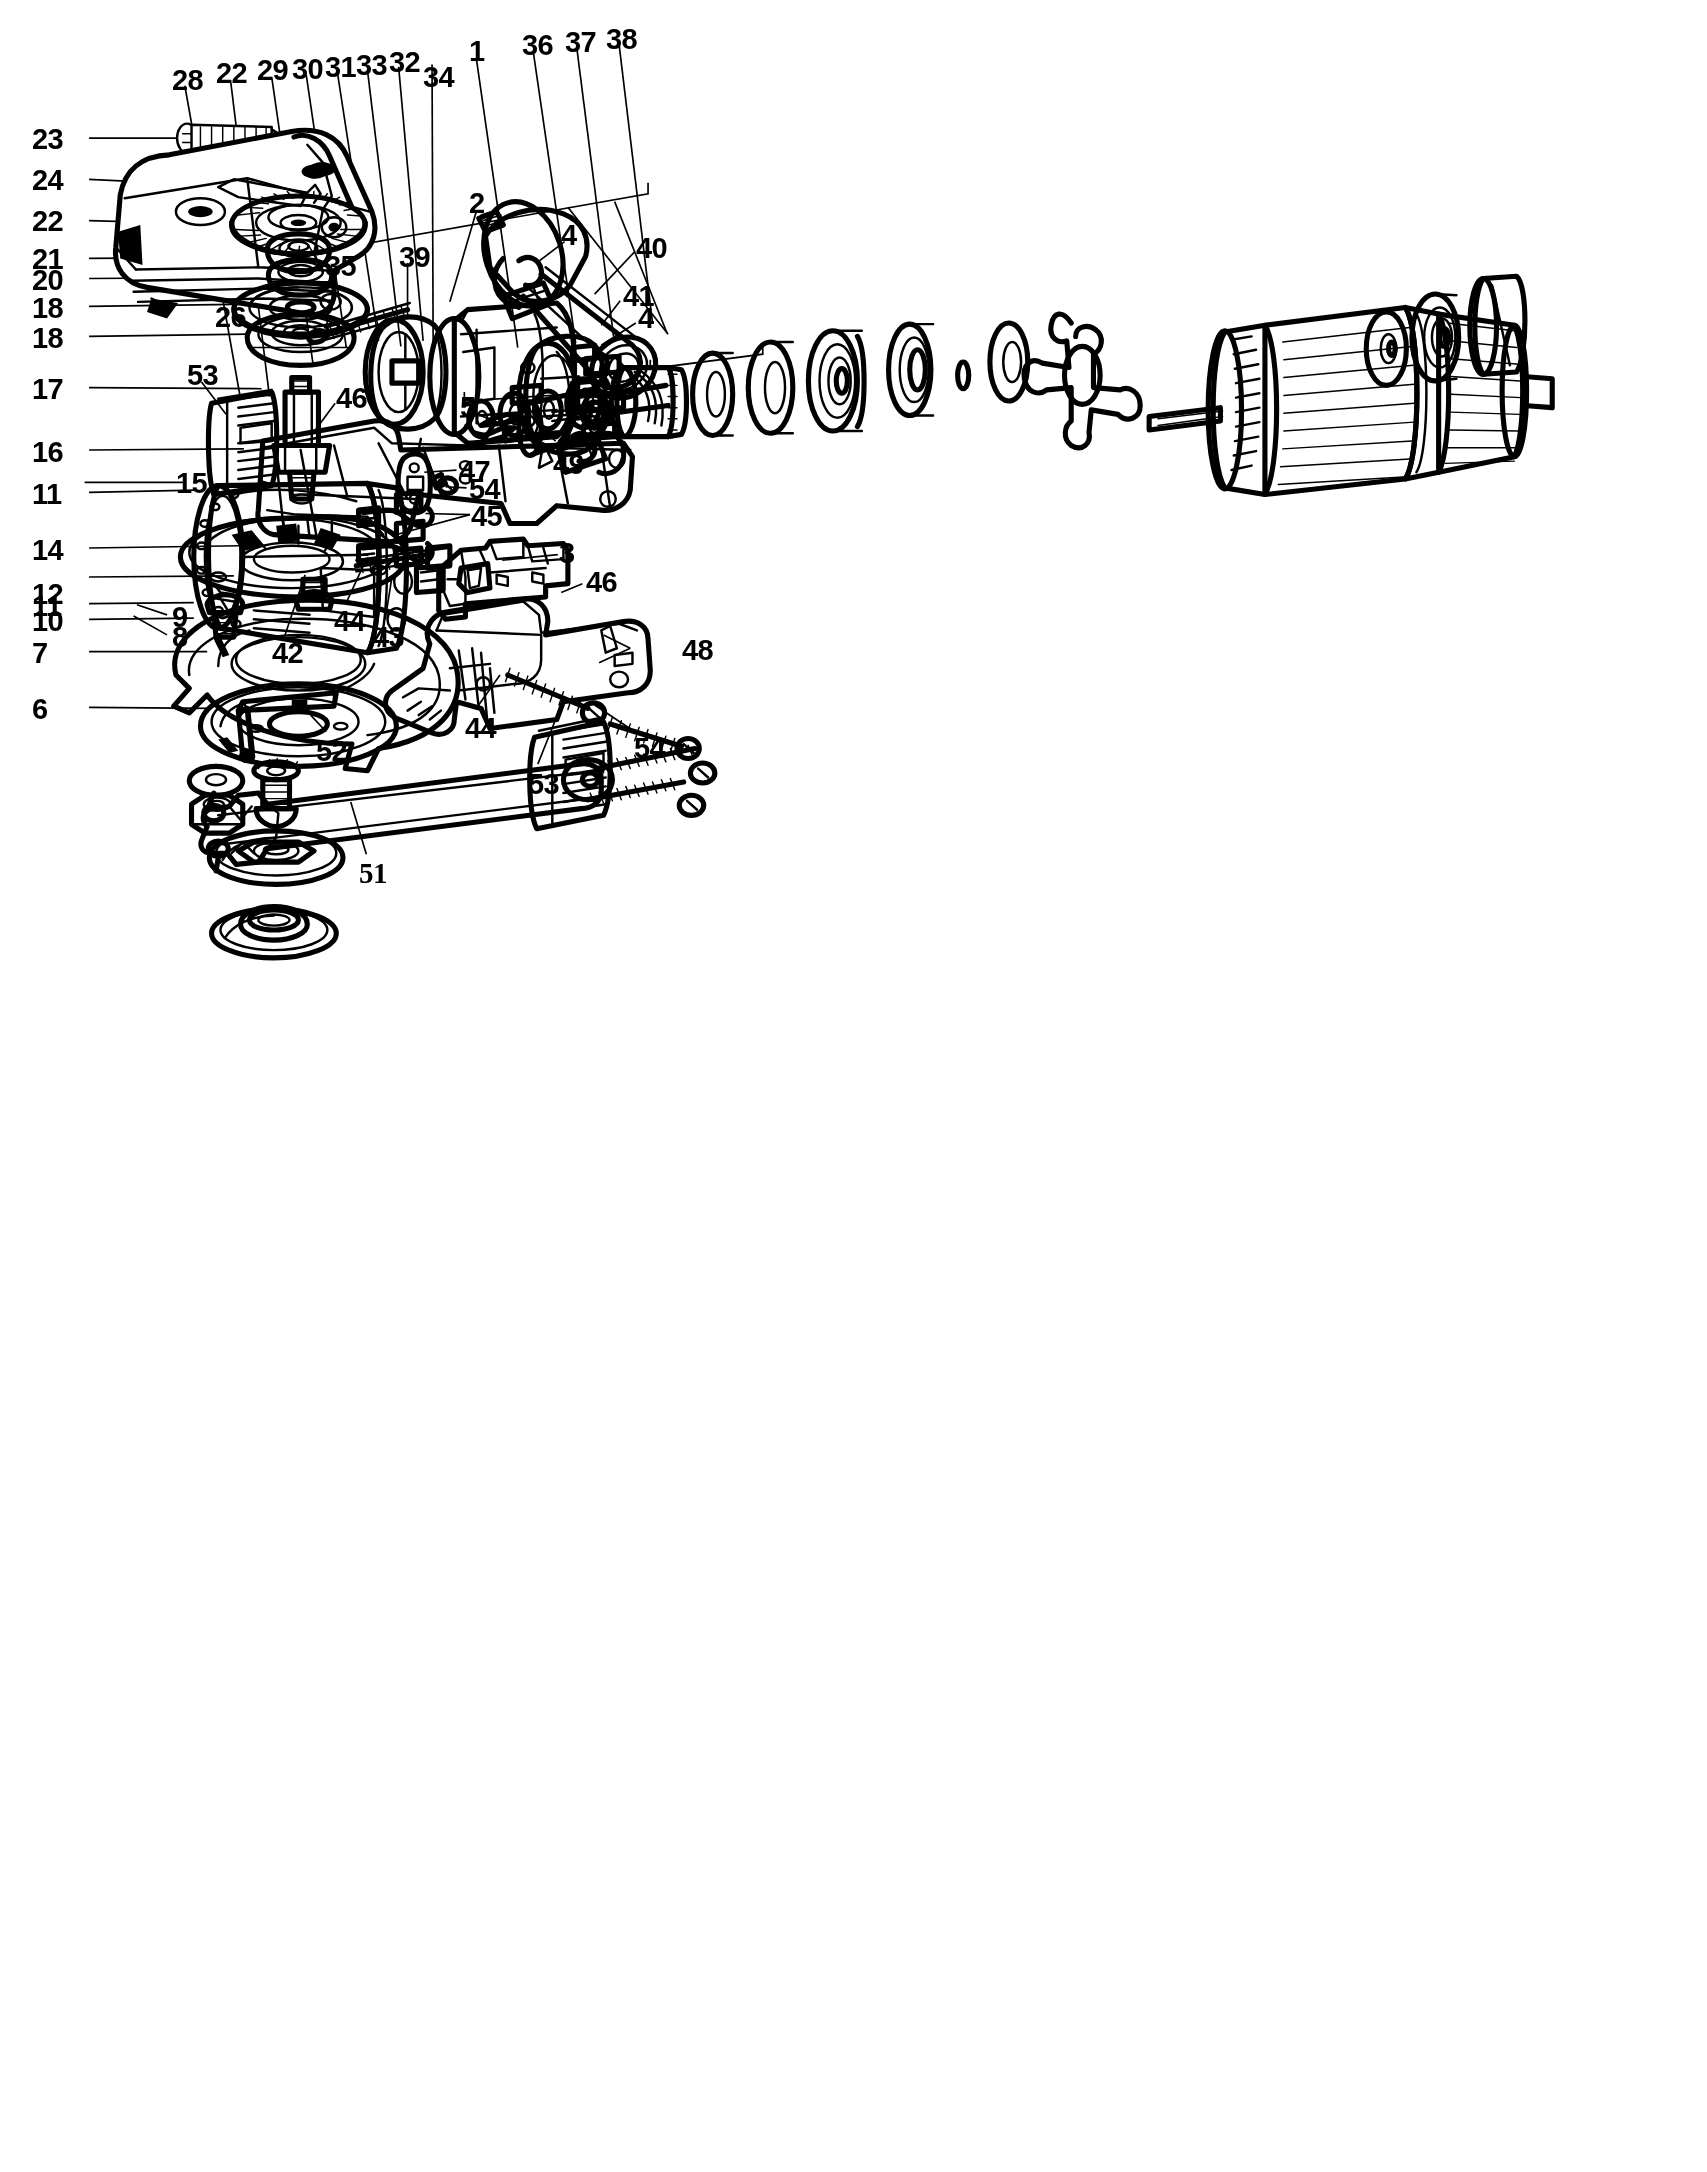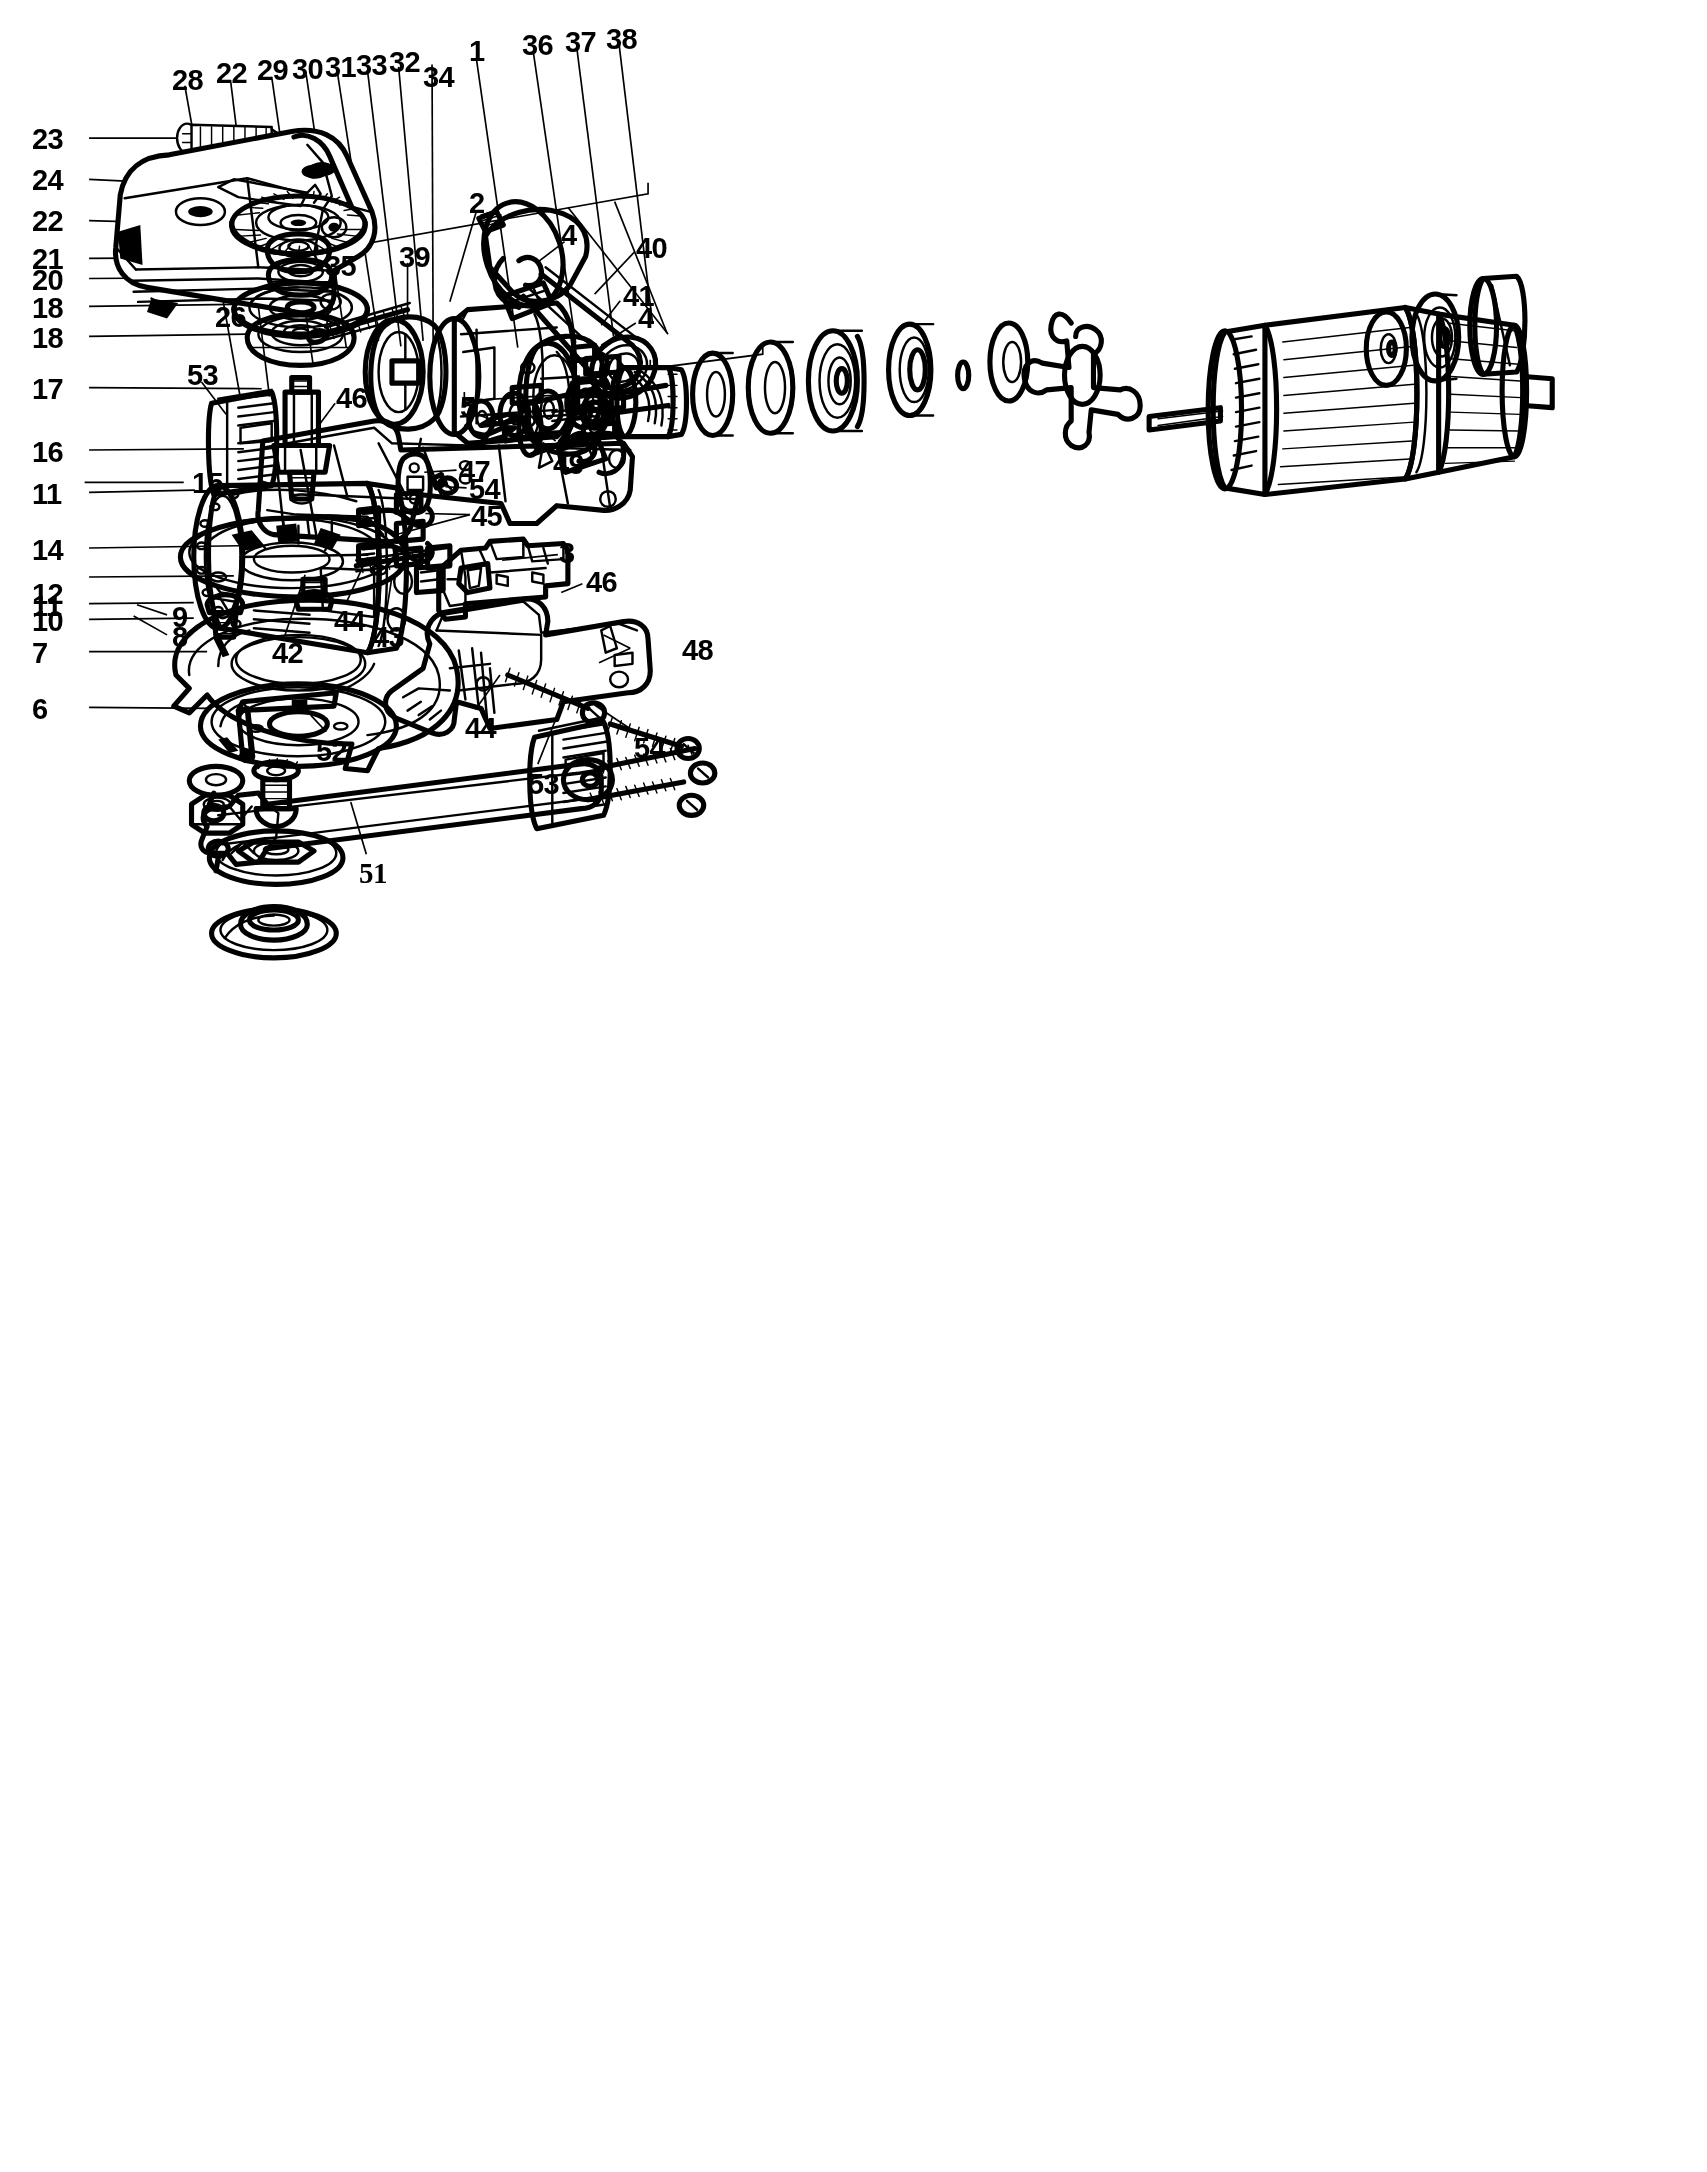--- a/index.html
+++ b/index.html
@@ -799,21 +799,21 @@
   <div class="callout" style="left:606px;top:24.5px;">38</div>
 
   <div class="callout" style="left:32px;  top:207px;">22</div>
   <div class="callout" style="left:32px;  top:245px;">21</div>
   <div class="callout" style="left:32px;  top:266px;">20</div>
   <div class="callout" style="left:32px;  top:294px;">18</div>
   <div class="callout" style="left:32px;  top:324px;">18</div>
   <div class="callout" style="left:32px;  top:375px;">17</div>
   <div class="callout" style="left:32px;  top:438px;">16</div>
   <div class="callout" style="left:32px;  top:480px;">11</div>
-  <div class="callout" style="left:192px; top:469px;">15</div>
+  <div class="callout" style="left:176px; top:469px;">15</div>
   <div class="callout" style="left:32px;  top:536px;">14</div>
   <div class="callout" style="left:32px;  top:565px;margin-top:15px;">12</div>
   <div class="callout" style="left:32px;  top:592px;">11</div>
   <div class="callout" style="left:32px;  top:607px;">10</div>
   <div class="callout" style="left:172px; top:603px;">9</div>
   <div class="callout" style="left:172px; top:623px;">8</div>
   <div class="callout" style="left:32px;  top:639px;">7</div>
   <div class="callout" style="left:32px;  top:695px;">6</div>
 
   <div class="callout" style="left:215px; top:303px;">26</div>

